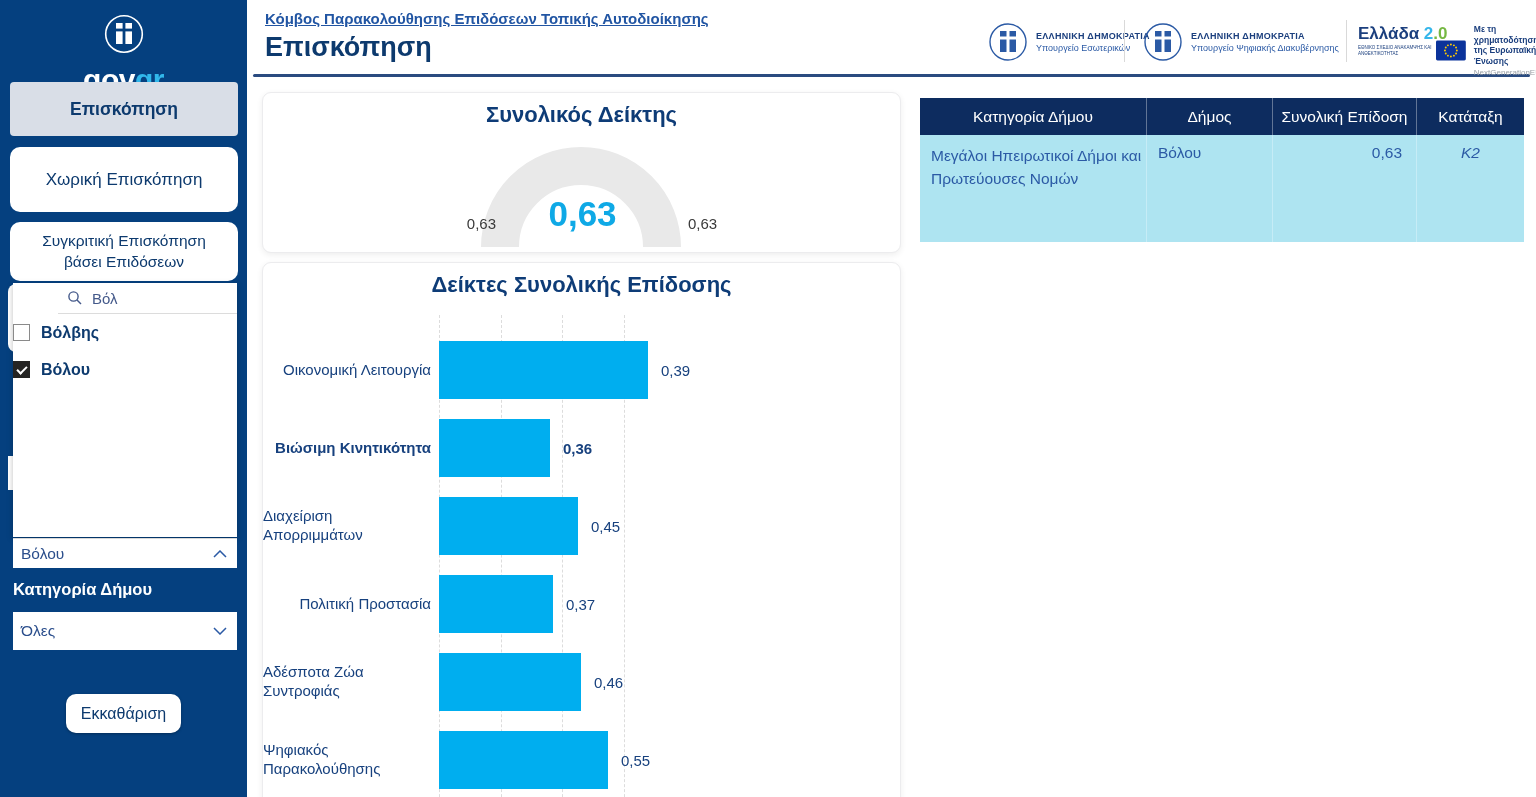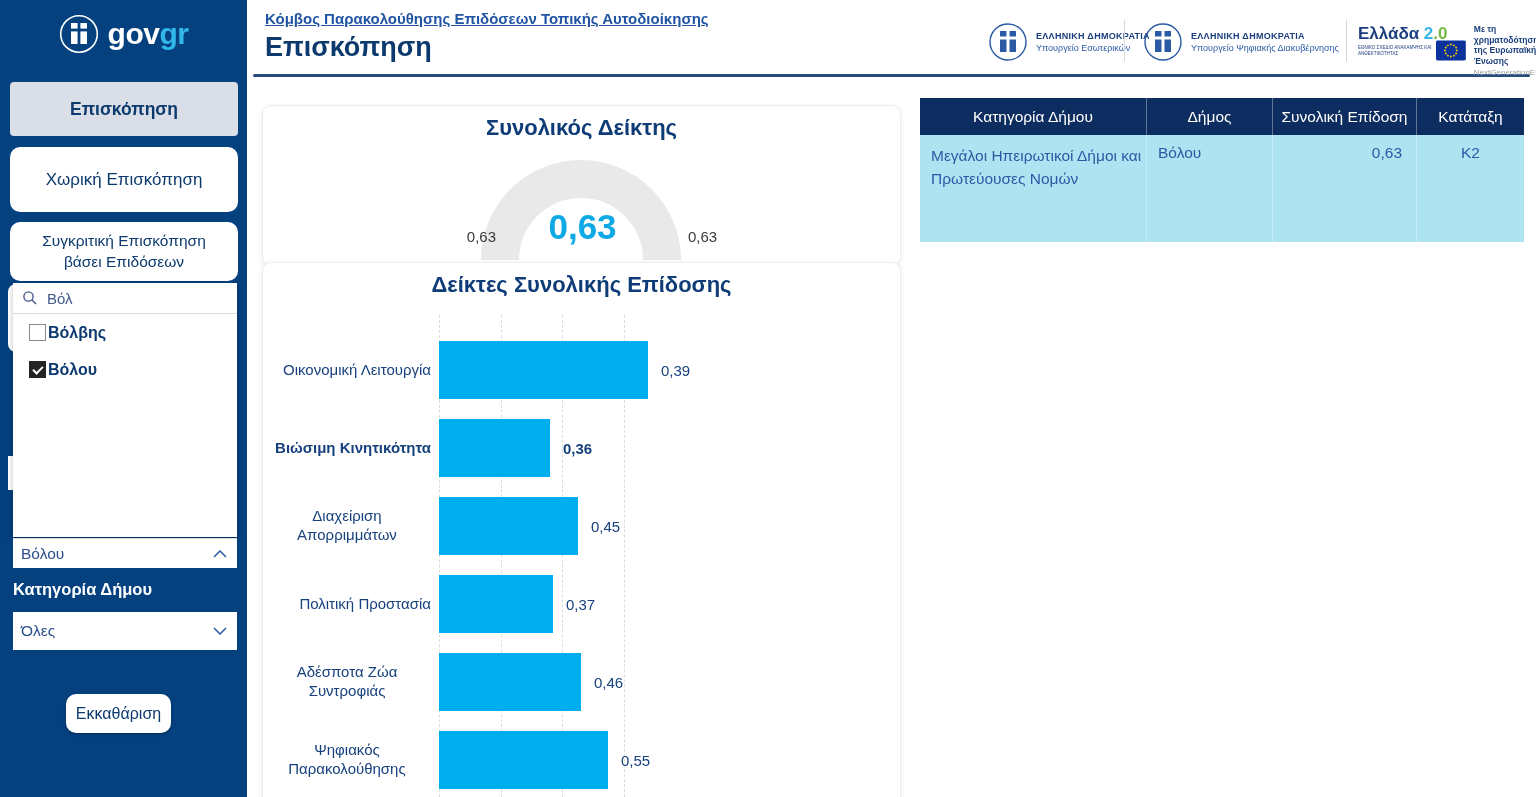--- a/index.html
+++ b/index.html
@@ -1,47 +1,47 @@
 <!DOCTYPE html>
 <html><head>
 <meta charset="utf-8">
 <style>
   * { margin:0; padding:0; box-sizing:border-box; }
   html,body { width:1536px; height:797px; overflow:hidden; background:#fff;
     font-family:"Liberation Sans", sans-serif; position:relative; }
 
   
   .sidebar { position:absolute; left:0; top:0; width:247px; height:797px; background:#05407F; }
-  .logo { position:absolute; top:14px; left:0; width:247px; display:flex; align-items:center; justify-content:center; gap:9px; }
+  .logo { position:absolute; top:14px; left:0; width:247px; display:flex; align-items:center; justify-content:center; gap:9px;flex-direction:column; }
   .logo-text { font-size:30px; font-weight:bold; color:#fff; letter-spacing:-0.5px; }
   .logo-text .gr { color:#31B7EA; }
   .nav-btn { position:absolute; left:10px; width:228px; display:flex; align-items:center; justify-content:center;
     text-align:center; color:#0D3A6E; cursor:pointer; border:none; font-family:inherit; }
   .nav-btn.active { top:82px; height:54px; background:#D9DEE7; border-radius:4px; font-size:17.5px; font-weight:bold; }
   .nav-btn.b2 { top:147px; height:65px; background:#fff; border-radius:10px; font-size:17px; }
   .nav-btn.b3 { top:222px; height:59px; background:#fff; border-radius:10px; font-size:15.5px; line-height:1.3; padding:0 14px; }
   .artifact { position:absolute; background:#fff; }
   .a1 { left:8px; top:284px; width:12px; height:68px; border-radius:8px 0 0 8px; }
   .a2 { left:8px; top:456px; width:6px; height:34px; }
   .dropdown-panel { position:absolute; left:13px; top:283px; width:224px; height:254px; background:#fff; box-shadow:0 2px 6px rgba(0,0,0,.25); }
-  .search-row { height:31px; display:flex; align-items:center; gap:9px; padding:0 9px; border-bottom:1px solid #DCDCDC; }
+  .search-row { height:31px; display:flex; align-items:center; gap:9px; padding:0 9px; border-bottom:1px solid #DCDCDC;margin-left:45px; }
   .search-text { font-size:15px; color:#44598A; }
-  .opt { height:37px; display:flex; align-items:center; gap:2px; padding-left:16px; cursor:pointer; }
+  .opt { height:37px; display:flex; align-items:center; gap:11px; padding-left:0; cursor:pointer; }
   .cb { width:17px; height:17px; border:1.5px solid #8A8A8A; background:#fff; position:relative; flex:0 0 auto; }
   .cb.checked { background:#252423; border-color:#252423; }
   .cb.checked::after { content:""; position:absolute; left:3px; top:3.5px; width:8px; height:4px;
     border-left:2px solid #fff; border-bottom:2px solid #fff; transform:rotate(-45deg); }
   .opt-label { font-size:16px; font-weight:bold; color:#0D3A6E; }
   .select-bar { position:absolute; left:13px; width:224px; background:#fff; display:flex; align-items:center;
     justify-content:space-between; padding:0 10px 0 8px; cursor:pointer; }
   .sel1 { top:538px; height:30px; border-top:1px solid #D8D8D8; }
   .sel2 { top:612px; height:38px; }
   .select-bar span { font-size:15.5px; color:#2B4E8C; }
   .cat-label { position:absolute; left:13px; top:580px; color:#fff; font-size:16.5px; font-weight:bold; }
-  .clear-btn { position:absolute; left:66px; top:694px; width:105px; height:39px; background:#fff; border:none;
+  .clear-btn { position:absolute; left:66px; top:694px; width:115px; height:39px; background:#fff; border:none;
     border-radius:10px; font-family:inherit; font-size:16px; color:#0D3A6E; cursor:pointer; box-shadow:0 1px 3px rgba(0,0,0,.3); }
 
   
   .breadcrumb { position:absolute; left:265px; top:10px; font-size:15px; font-weight:bold; color:#2155A3;
     text-decoration:underline; cursor:pointer; }
   .page-title { position:absolute; left:265px; top:32px; font-size:27px; font-weight:bold; color:#0D3A6E; }
   .header-rule { position:absolute; left:253px; top:74px; width:1277px; height:3px; background:#2A4B80; border-radius:2px; }
 
   .logo-group { position:absolute; display:flex; align-items:center; gap:8px; }
   .g1 { left:988px; top:22px; } .g2 { left:1143px; top:22px; }
@@ -52,46 +52,46 @@
   .greece20 .brand { font-size:17px; font-weight:bold; color:#1B3F7E; }
   .greece20 .v2 { color:#35B6EA; font-size:17px; font-weight:bold; }
   .greece20 .v0 { color:#76B843; font-size:17px; font-weight:bold; }
   .greece20 .sub { font-size:4.5px; color:#1B3F7E; width:80px; line-height:1.3; margin-top:1px; }
   .eu-group { left:1436px; top:24px; }
   .eu-text .l1 { font-size:8.5px; font-weight:bold; color:#1B3F7E; line-height:1.25; }
   .eu-text .l3 { font-size:8px; color:#9AA0A6; margin-top:1px; }
 
   
   .card { position:absolute; background:#fff; border:1px solid #ECECEE; border-radius:9px; box-shadow:0 2px 6px rgba(0,0,0,.07); }
-  .gauge-card { left:262px; top:105px; width:639px; height:161px; }
+  .gauge-card { left:262px; top:92px; width:639px; height:161px; }
   .card-title { text-align:center; margin-top:9px; font-size:22px; font-weight:bold; color:#0E3C77; }
   .gauge-svg { position:absolute; left:0; top:0; }
   .gauge-value { position:absolute; left:0; width:639px; top:101px; text-align:center; font-size:35px; font-weight:bold; color:#0FA9E6; }
   .gauge-min { position:absolute; left:186px; top:122px; width:47px; text-align:right; font-size:15px; color:#3A3A3A; }
   .gauge-max { position:absolute; left:425px; top:122px; font-size:15px; color:#3A3A3A; }
 
   .bar-card { left:262px; top:262px; width:639px; height:620px; }
   .plot { position:absolute; left:0; top:52px; width:639px; height:560px; }
   .gridline { position:absolute; top:0; bottom:8px; width:0; border-left:1px dashed #DCDCDC; }
   .bar-row { position:absolute; left:0; width:639px; height:58px; }
   .bar-label { position:absolute; left:0; top:0; width:168px; height:58px; display:flex; align-items:center;
-    justify-content:flex-end; text-align:center; font-size:15px; color:#17417E; line-height:1.25; }
+    justify-content:flex-end; text-align:left; font-size:15px; color:#17417E; line-height:1.25; }
   .bar { position:absolute; left:176px; top:0; height:58px; background:#00AEEF; }
   .bar-value { position:absolute; top:0; height:58px; display:flex; align-items:center; font-size:15px; color:#17417E; }
 
   
   .perf-table { position:absolute; left:920px; top:98px; width:604px; }
   .thead, .trow { display:grid; grid-template-columns:227px 126px 144px 107px; }
   .thead { background:#0D2C5F; height:37px; }
   .th { color:#fff; font-size:15.5px; display:flex; align-items:center; justify-content:center;
     border-right:1px solid rgba(255,255,255,.35); }
   .th:last-child { border-right:none; }
   .trow { background:#AEE4F1; min-height:107px; cursor:pointer; }
   .td { font-size:15.5px; color:#2B5AA5; padding-top:9px; border-right:1px solid #C6ECF6; }
-  .td:last-child { border-right:none; }
+  .td:last-child { border-right:none;font-style:italic; }
   .td.c0 { padding-left:11px; padding-right:2px; text-align:left; line-height:1.5; }
   .td.c1 { padding-left:11px; text-align:left; }
   .td.c2 { padding-right:14px; text-align:right; }
   .td.c3 { text-align:center; }
 </style>
 </head>
 <body>
 
 <div class="sidebar">
   <div class="logo">

